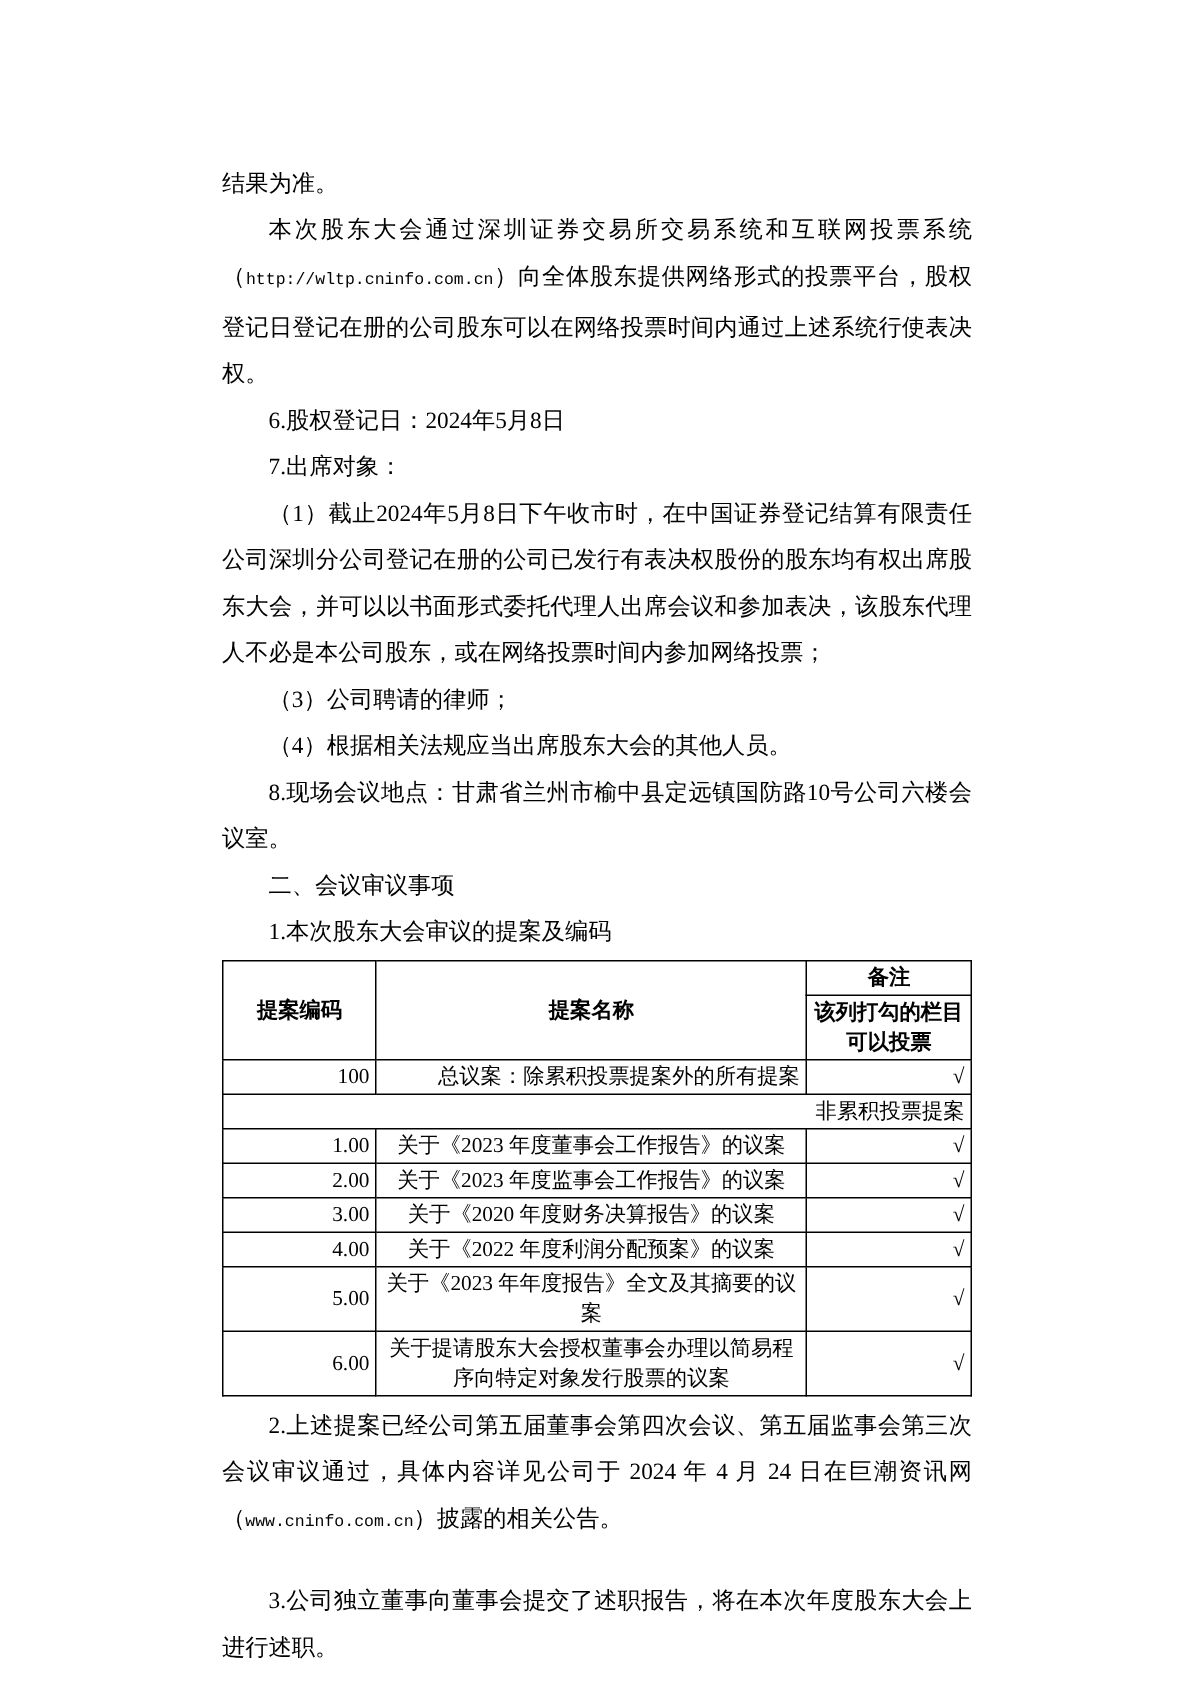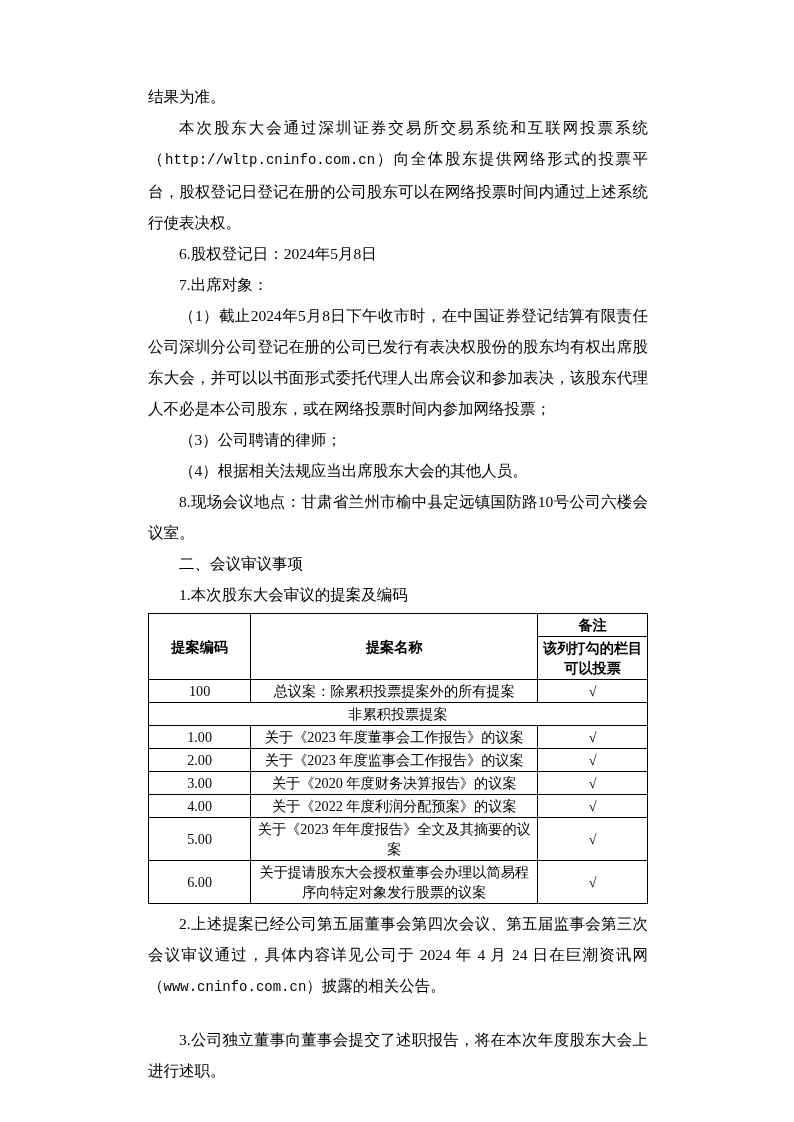--- a/index.html
+++ b/index.html
@@ -7,38 +7,38 @@
     padding: 0;
     background: #ffffff;
   }
   .page {
     position: relative;
     width: 738px;
     height: 1122px;
     margin: 0 auto;
     background: #ffffff;
     box-sizing: border-box;
-    padding: 81px 118px 0 120px;
+    padding: 107px 118px 0 120px;
     font-family: "Liberation Serif", "DejaVu Serif", serif;
     color: #000000;
   }
   .para {
     margin: 0;
     font-size: 15.5px;
     line-height: 31px;
     text-align: justify;
     text-indent: 2em;
     word-break: break-word;
   }
   .para.noindent { text-indent: 0; }
   .para.heading { font-weight: normal; }
   .para.gap-top { margin-top: 21px; }
   .mono {
     font-family: "Liberation Mono", "DejaVu Sans Mono", monospace;
-    font-size: 14px;
+    font-size: 11px;
   }
   table.proposals {
     width: 100%;
     border-collapse: collapse;
     margin: 3px 0 4px 0;
     font-size: 14.2px;
     table-layout: fixed;
   }
   table.proposals col.c1 { width: 20.5%; }
   table.proposals col.c2 { width: 57.5%; }
@@ -47,21 +47,21 @@
   table.proposals td {
     border: 1px solid #000000;
     padding: 1px 4px;
     line-height: 20px;
     vertical-align: middle;
   }
   table.proposals th {
     font-weight: bold;
     text-align: center;
   }
-  table.proposals td.c { text-align: center; }
+  table.proposals td.c { text-align: right; }
   table.proposals td.l { text-align: center; }
 </style>
 </head>
 <body>
 
 <div class="page">
 
   <p class="para noindent">结果为准。</p>
 
   <p class="para"><span>本次股东大会通过深圳证券交易所交易系统和互联网投票系统（</span><span class="mono">http://wltp.cninfo.com.cn</span><span>）向全体股东提供网络形式的投票平台，股权登记日登记在册的公司股东可以在网络投票时间内通过上述系统行使表决权。</span></p>

